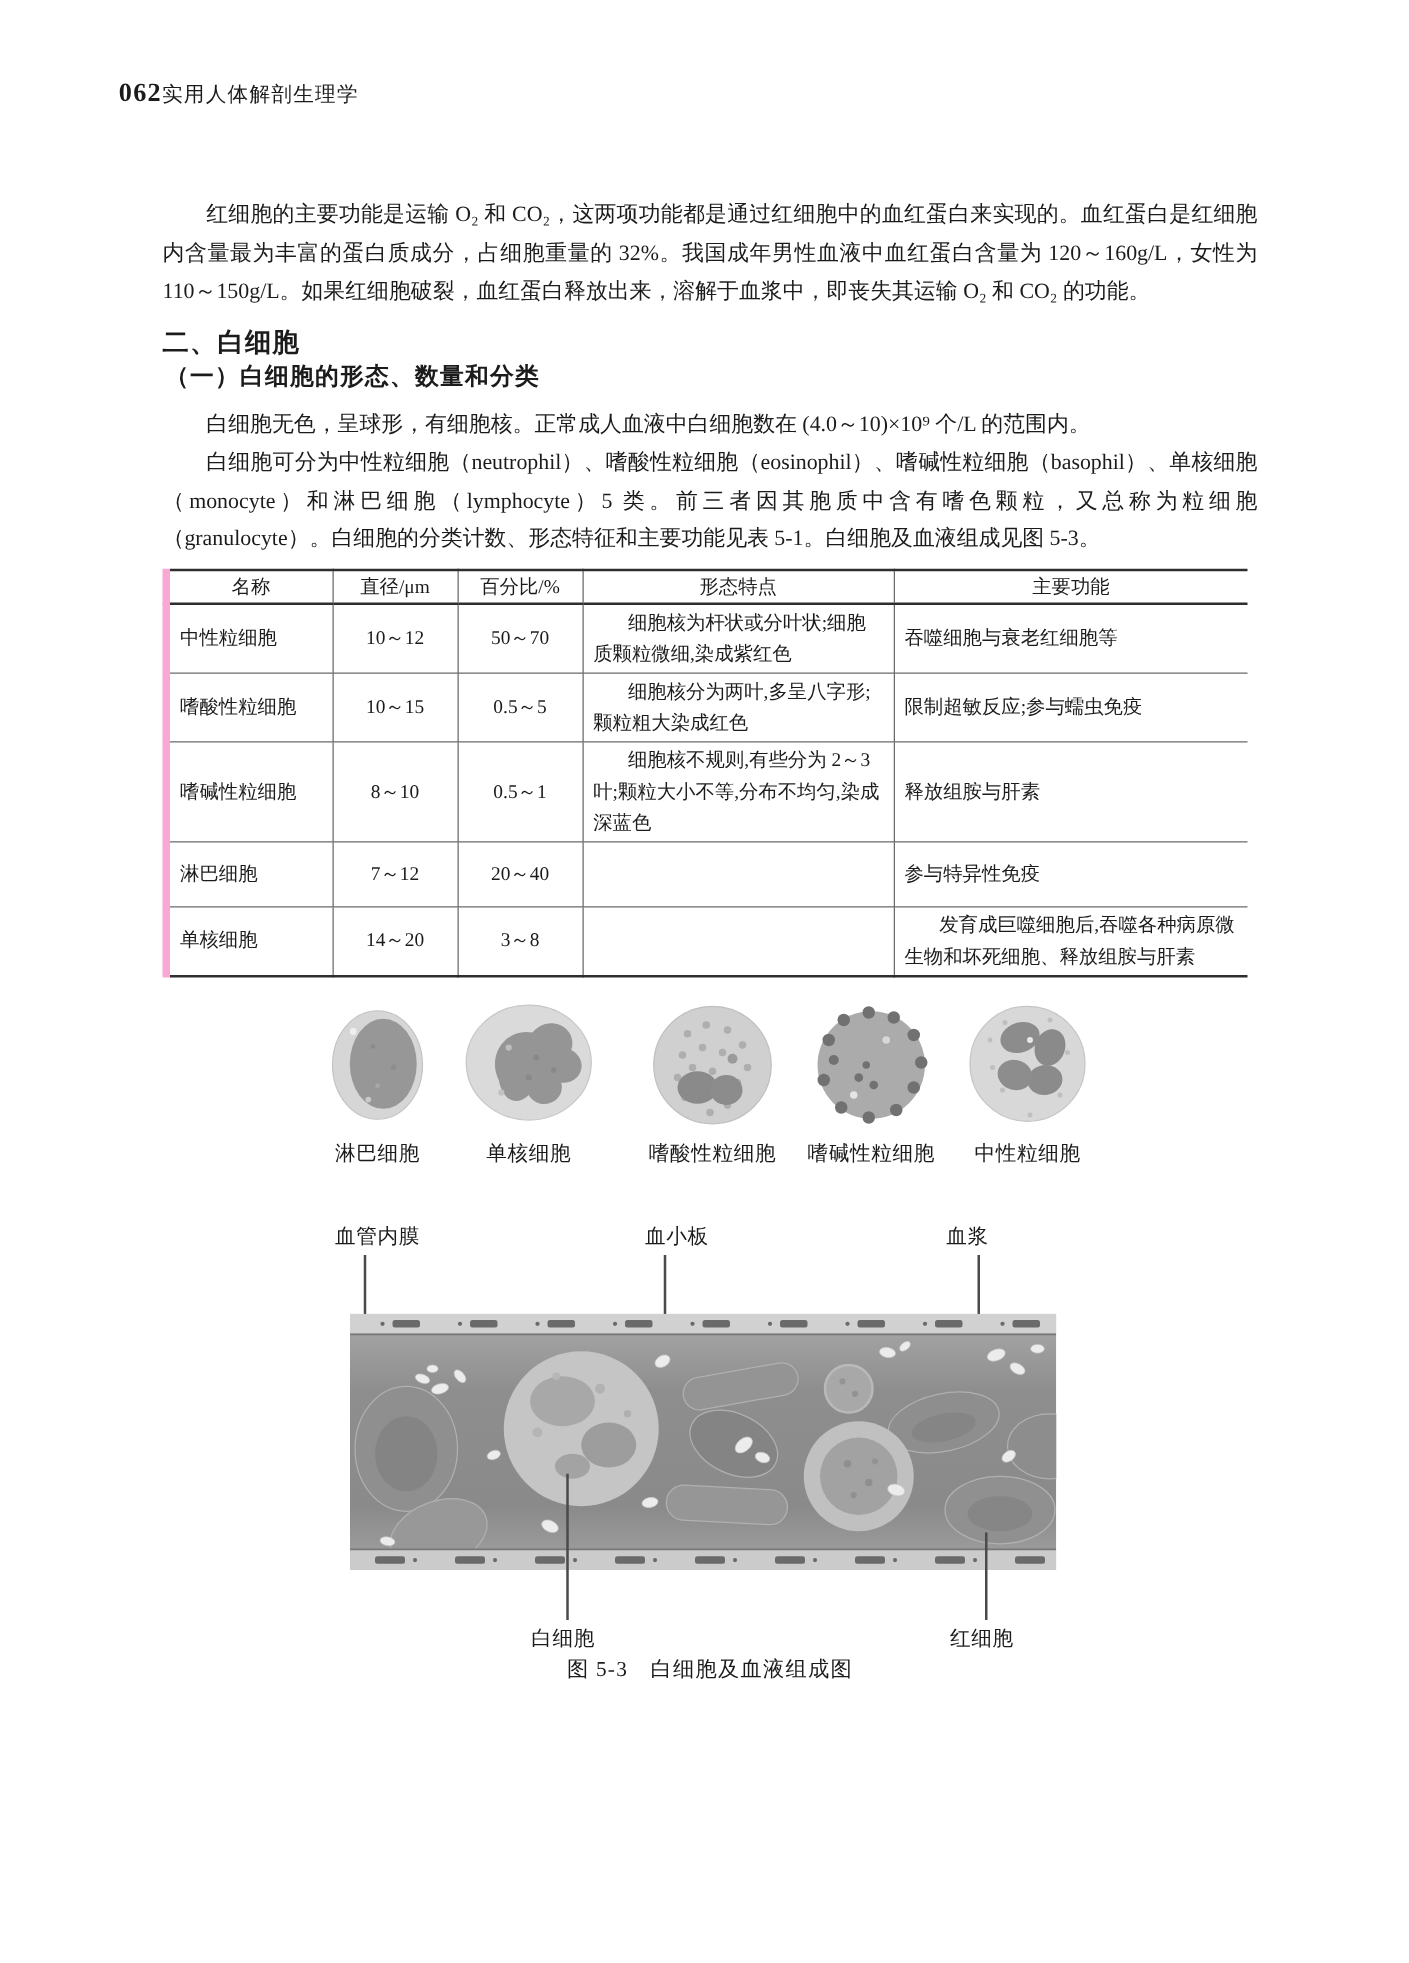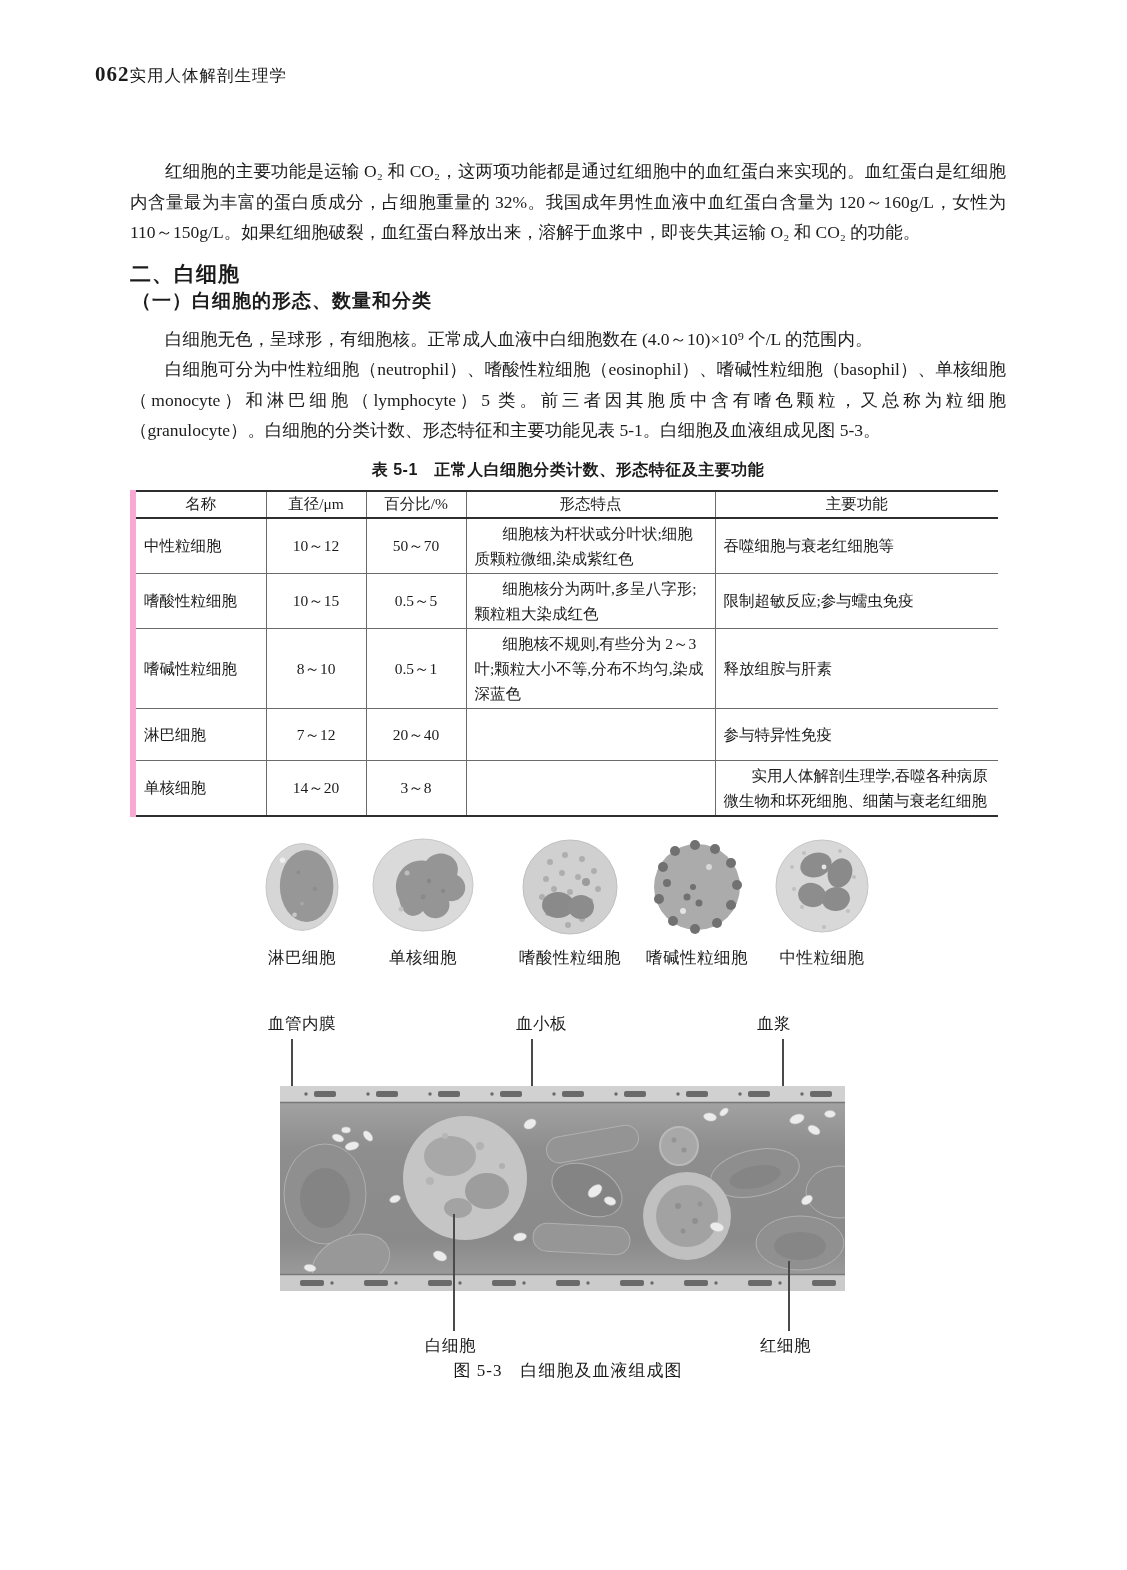--- a/index.html
+++ b/index.html
@@ -63,21 +63,20 @@
 
   <div class="content">
 
     <p class="body">红细胞的主要功能是运输 O₂ 和 CO₂，这两项功能都是通过红细胞中的血红蛋白来实现的。血红蛋白是红细胞内含量最为丰富的蛋白质成分，占细胞重量的 32%。我国成年男性血液中血红蛋白含量为 120～160g/L，女性为 110～150g/L。如果红细胞破裂，血红蛋白释放出来，溶解于血浆中，即丧失其运输 O₂ 和 CO₂ 的功能。</p>
 
     <h2 class="main">二、白细胞</h2>
     <h3 class="sub h3-gap">（一）白细胞的形态、数量和分类</h3>
     <p class="body">白细胞无色，呈球形，有细胞核。正常成人血液中白细胞数在 (4.0～10)×10⁹ 个/L 的范围内。</p>
     <p class="body" style="margin-top:0">白细胞可分为中性粒细胞（neutrophil）、嗜酸性粒细胞（eosinophil）、嗜碱性粒细胞（basophil）、单核细胞（monocyte）和淋巴细胞（lymphocyte）5 类。前三者因其胞质中含有嗜色颗粒，又总称为粒细胞（granulocyte）。白细胞的分类计数、形态特征和主要功能见表 5-1。白细胞及血液组成见图 5-3。</p>
 
-    <div class="table-title">表 5-1　正常人白细胞分类计数、形态特征及主要功能</div>
 
     <table class="wbc">
       <colgroup>
         <col style="width:133px">
           <col style="width:100px">
           <col style="width:100px">
           <col style="width:249px">
           <col style="width:283px">
       </colgroup>
       <thead>
@@ -116,21 +115,21 @@
             <td class="c1">7～12</td>
             <td class="c2">20～40</td>
             <td class="c3"></td>
             <td class="c4">参与特异性免疫</td>
           </tr>
           <tr>
             <td class="c0">单核细胞</td>
             <td class="c1">14～20</td>
             <td class="c2">3～8</td>
             <td class="c3"></td>
-            <td class="c4 ti">实用人体解剖生理学,吞噬各种病原微生物和坏死细胞、细菌与衰老红细胞</td>
+            <td class="c4 ti">发育成巨噬细胞后,吞噬各种病原微生物和坏死细胞、释放组胺与肝素</td>
           </tr>
         </tbody>
     </table>
 
     <div class="cells-strip">
 
       <div class="cell-fig" style="left:107px">
         <svg width="96" height="100" viewBox="0 0 104 100">
           <ellipse cx="52" cy="50" rx="39" ry="47" fill="#d6d6d6" stroke="#c3c3c3"></ellipse>
           <ellipse cx="57" cy="49" rx="29" ry="39" fill="#979797"></ellipse>

